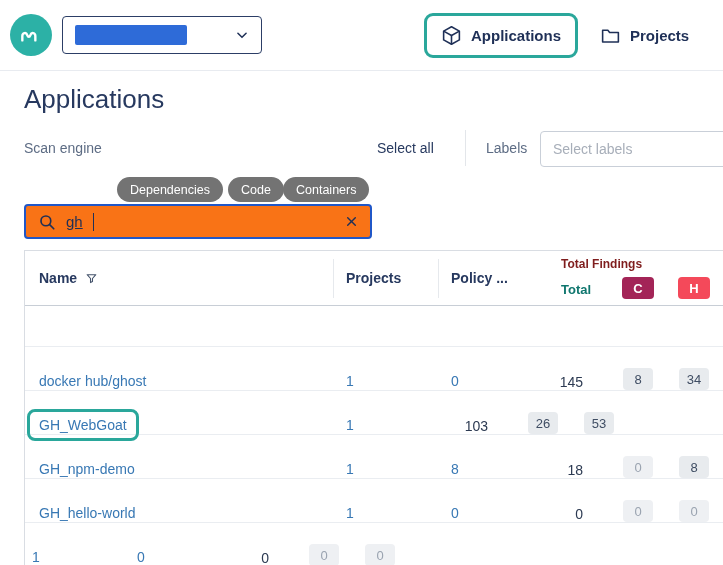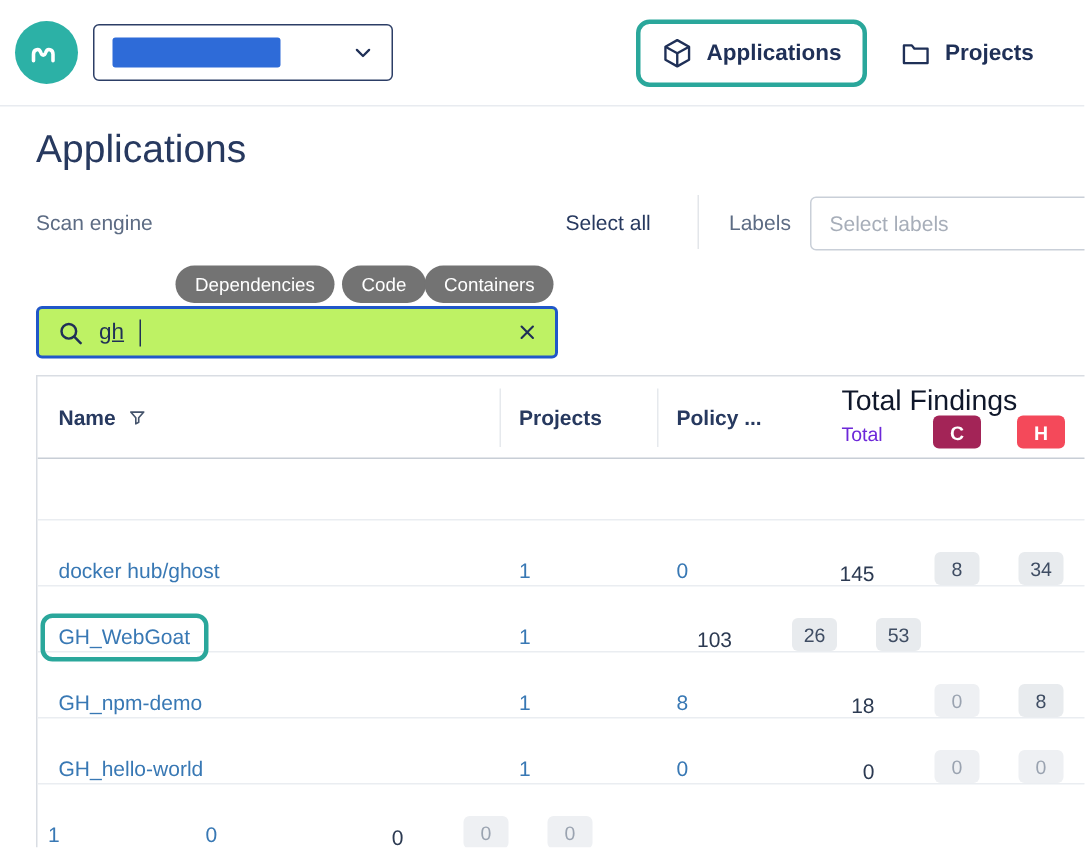--- a/index.html
+++ b/index.html
@@ -38,35 +38,35 @@
   .select-all { position:absolute; left:377px; top:140px; font-size:14px; color:#27395f; font-weight:500; cursor:pointer; }
   .vdivider { position:absolute; left:465px; top:130px; width:1px; height:36px; background:#e3e6ea; }
   .labels-label { position:absolute; left:486px; top:140px; font-size:14px; color:#5d6c84; }
   .labels-input { position:absolute; left:540px; top:131px; width:190px; height:36px; border:1px solid #c9cfd8;
                   border-radius:4px; padding:0 12px; font-size:14px; color:#333;
                   font-family:"Liberation Sans", sans-serif; outline:none; }
   .labels-input::placeholder { color:#a7aeb9; }
 
   
   .search { position:absolute; left:24px; top:204px; width:348px; height:35px; border:2px solid #2057c8;
-            border-radius:4px; display:flex; align-items:center; padding:0 12px; gap:10px; background:#bef264; cursor:text; }
+            border-radius:4px; display:flex; align-items:center; padding:0 12px; gap:10px; background:#f97316; cursor:text; }
   .search-text { font-size:15px; color:#1f3057; text-decoration:underline; }
   .caret { width:1px; height:18px; background:#1f3057; }
   .clear-btn { margin-left:auto; cursor:pointer; display:flex; align-items:center; }
 
   
   .table { position:absolute; left:24px; top:250px; width:700px; height:315px;
            border-top:1px solid #d9dde3; border-left:1px solid #d9dde3; overflow:hidden; background:#fff; }
   .thead { position:relative; height:55px; border-bottom:1px solid #c8ced6; }
   .th { position:absolute; top:50%; transform:translateY(-50%); font-weight:700; font-size:14px; color:#27395f; }
   .th-name { left:14px; display:flex; align-items:center; gap:8px; }
   .th-projects { left:321px; }
   .th-policy { left:426px; }
-  .th-tf { position:absolute; left:536px; top:6px; font-weight:400; font-size:19px; color:#0f172a; }
-  .th-total { position:absolute; left:536px; top:31px; font-size:13px; color:#6d28d9; font-weight:400; }
+  .th-tf { position:absolute; left:536px; top:6px; font-weight:700; font-size:12px; color:#7f1d1d; }
+  .th-total { position:absolute; left:536px; top:31px; font-size:13px; color:#0f766e; font-weight:700; }
   .hbadge { position:absolute; top:26px; width:32px; height:22px; border-radius:4px; color:#fff; font-weight:700;
             font-size:13px; display:flex; align-items:center; justify-content:center; }
   .hbadge-c { left:597px; background:#a32457; }
   .hbadge-h { left:653px; background:#f4495a; }
   .vsep { position:absolute; top:8px; height:39px; width:1px; background:#e6e9ed; }
   .vsep1 { left:308px; } .vsep2 { left:413px; }
 
   .trow { display:flex; align-items:flex-end; height:44px; border-top:1px solid #eaedf1; }
   .trow-empty { height:40px; border-top:none; }
   .cell-name { width:314px; padding-left:14px; }

